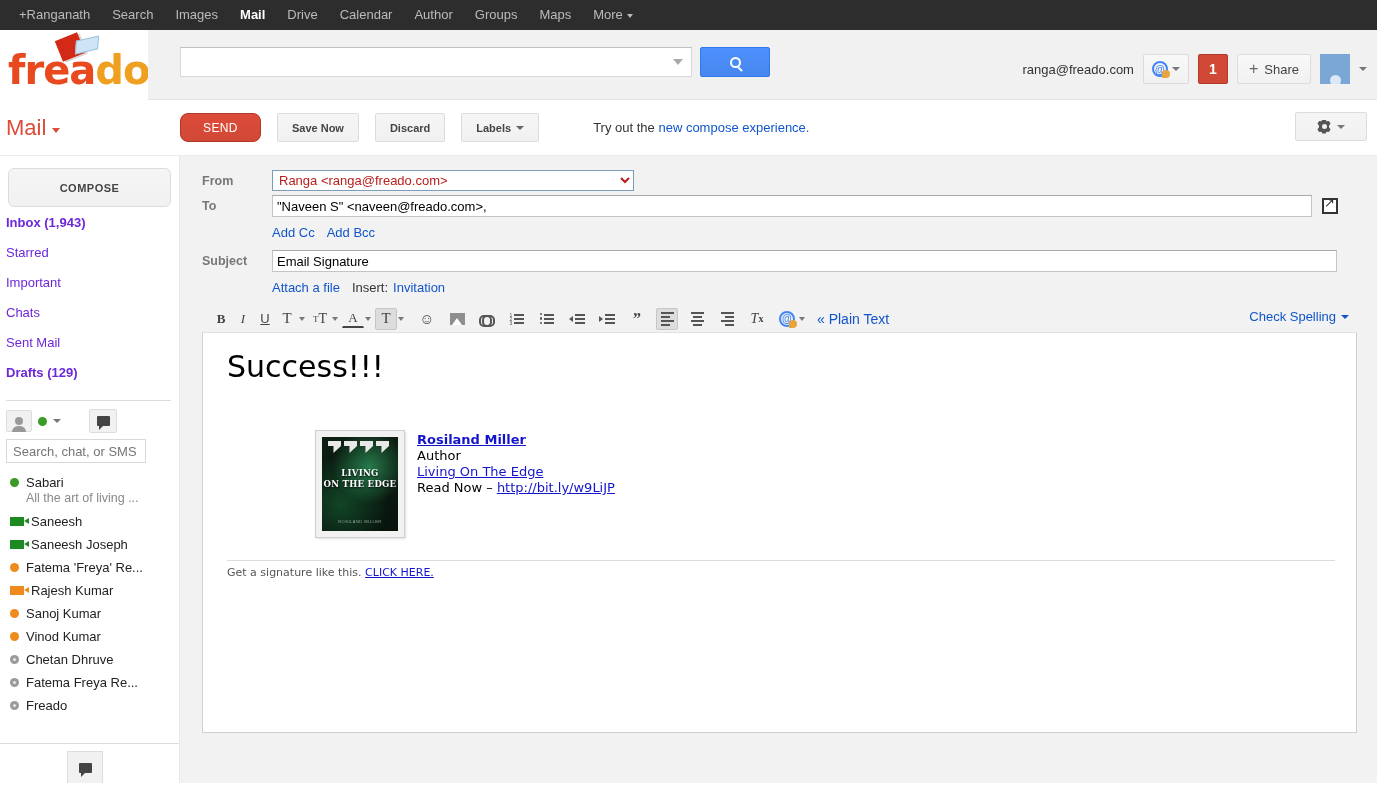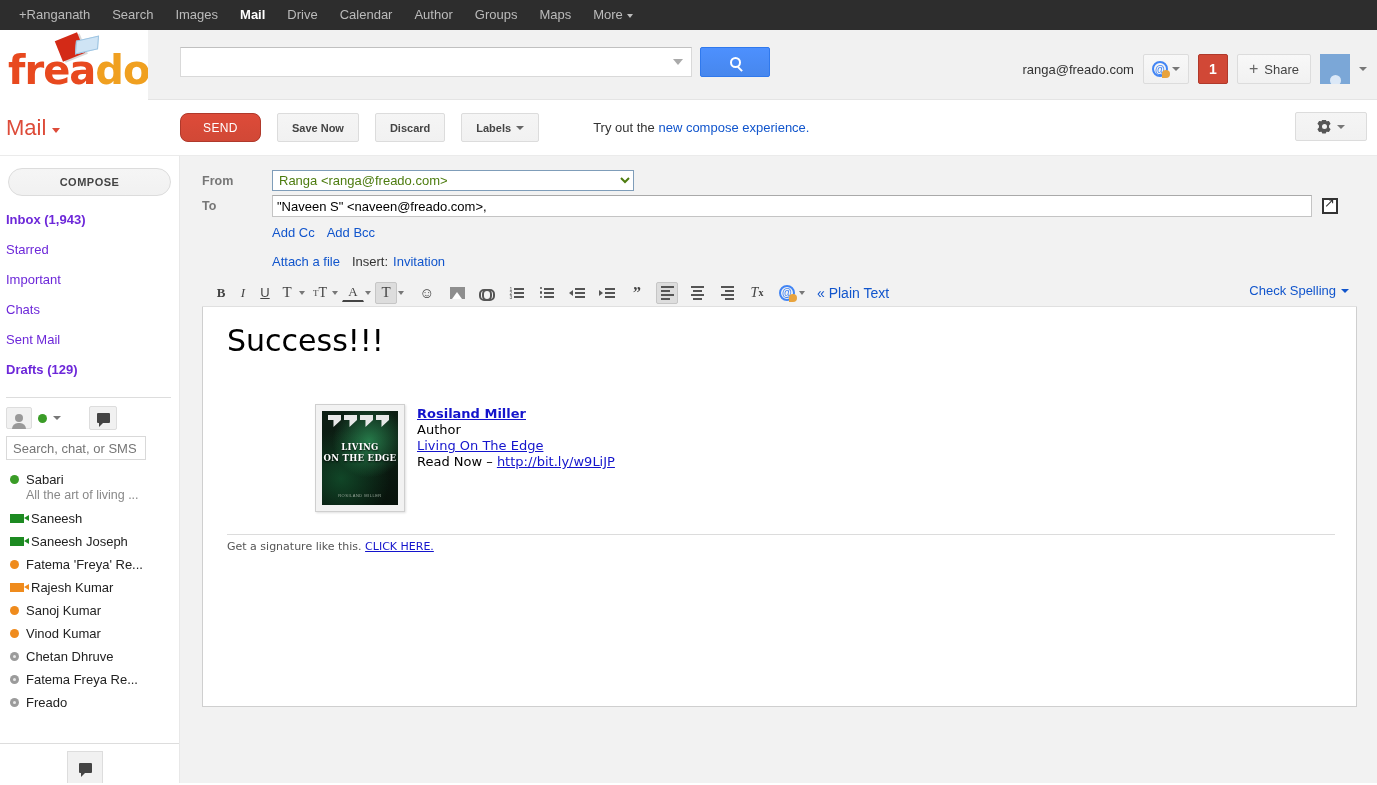--- a/index.html
+++ b/index.html
@@ -327,25 +327,25 @@
   
   #sidebar {
     width: 180px;
     flex: none;
     background: #fff;
     border-right: 1px solid #e8e8e8;
     position: relative;
     overflow: hidden;
   }
   #compose-btn {
-    margin: 12px 8px 9px 8px;
-    height: 28px;
+    margin: 12px 8px 1px 8px;
+    height: 39px;
     background-image: linear-gradient(#f5f5f5,#f1f1f1);
     border: 1px solid #dcdcdc;
-    border-radius: 14px;
+    border-radius: 6px;
     display: flex; align-items: center; justify-content: center;
     font-size: 11px;
     font-weight: bold;
     letter-spacing: .5px;
     color: #444;
     cursor: pointer;
   }
   .nav-item {
     padding: 5px 8px 5px 6px;
     font-size: 13px;
@@ -500,21 +500,21 @@
     font-weight: bold;
     padding-top: 4px;
   }
   #from-select {
     width: 362px;
     height: 21px;
     font-family: "Liberation Sans", sans-serif;
     font-size: 13px;
     border: 1px solid #7f9db9;
     background: #fff;
-    color: #4d7c0f;
+    color: #b91c1c;
     padding-left: 2px;
   }
   #to-input {
     width: 1040px;
     height: 22px;
     border: 1px solid #c4c4c4;
     border-top-color: #a9a9a9;
     background: #fff;
     padding: 0 4px;
     font-size: 13px;
@@ -917,20 +917,24 @@
       <span id="expand-icon"></span>
     </div>
 
     <div class="field-row">
       <div class="field-label"></div>
       <div class="link-row">
         <a>Add Cc</a><a>Add Bcc</a>
       </div>
     </div>
 
+    <div class="field-row">
+      <div class="field-label">Subject</div>
+      <input id="subject-input" value="Email Signature" style="">
+    </div>
 
     <div class="field-row">
       <div class="field-label"></div>
       <div class="link-row">
         <a>Attach a file</a><span style="color:#333;margin-right:5px;">Insert:</span><a class="nomargin">Invitation</a>
       </div>
     </div>
 
     <div id="fmt-bar">
       <div class="fb" style="font-weight:bold;font-family:'Liberation Serif',serif;">B</div>

